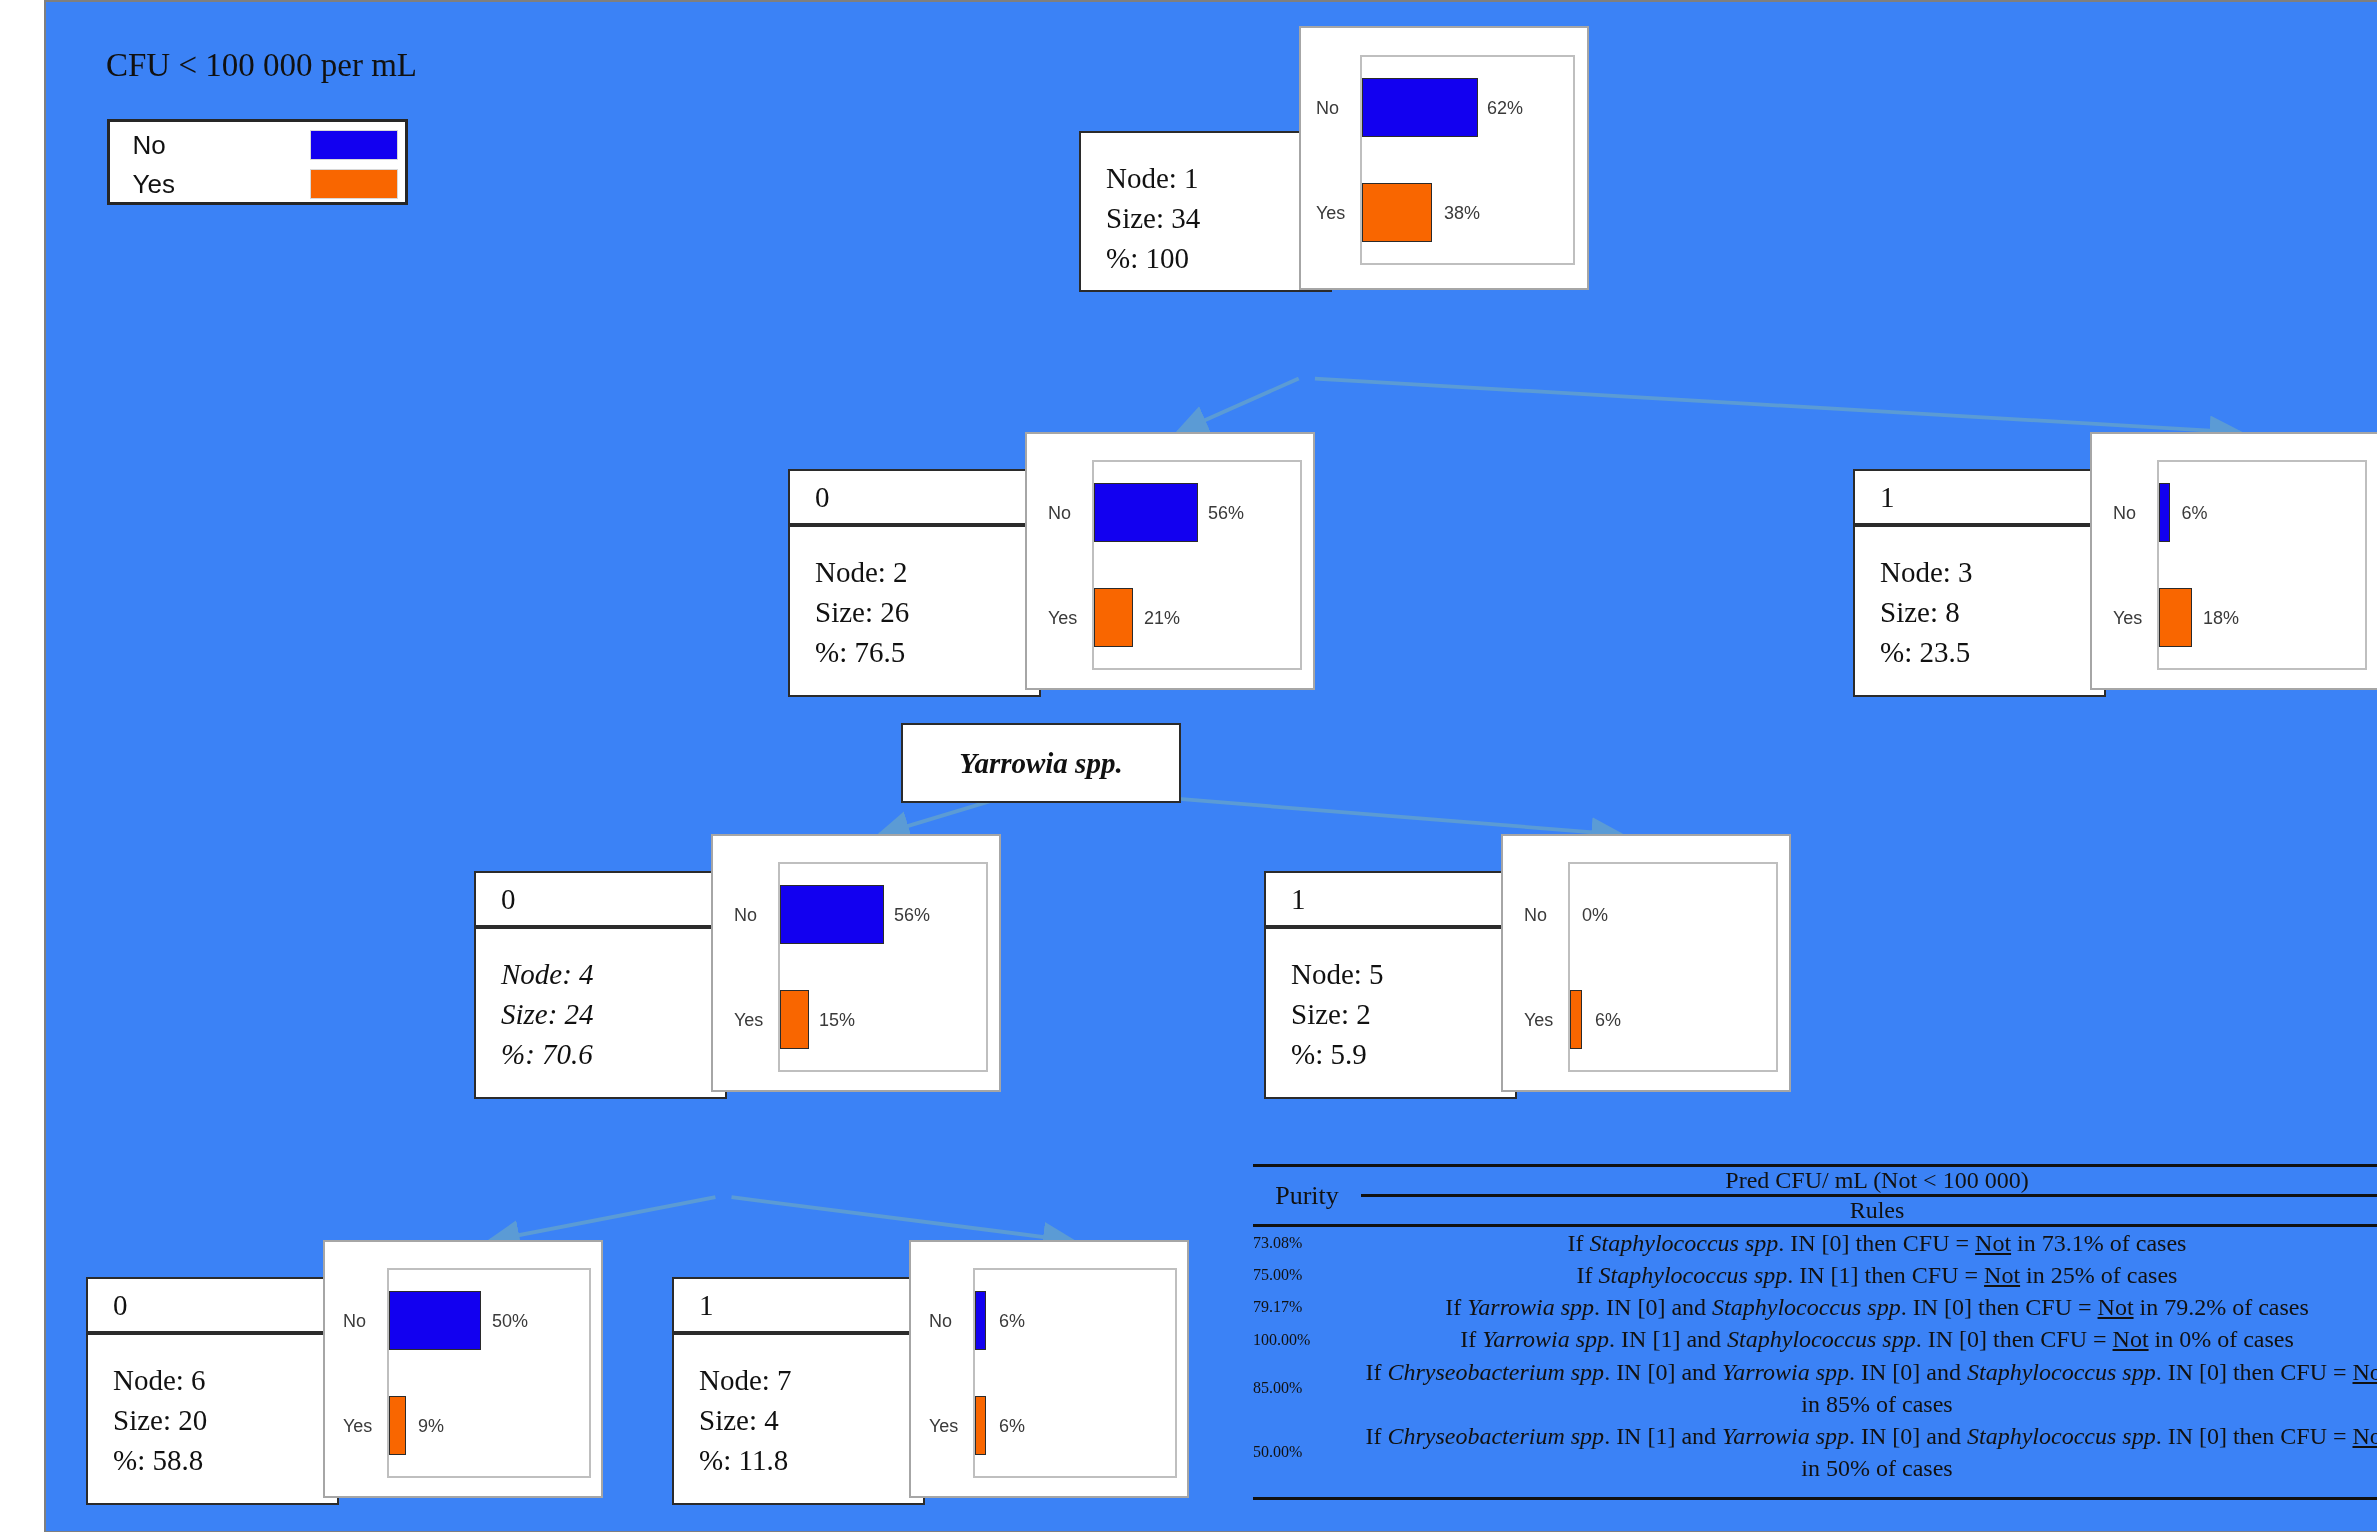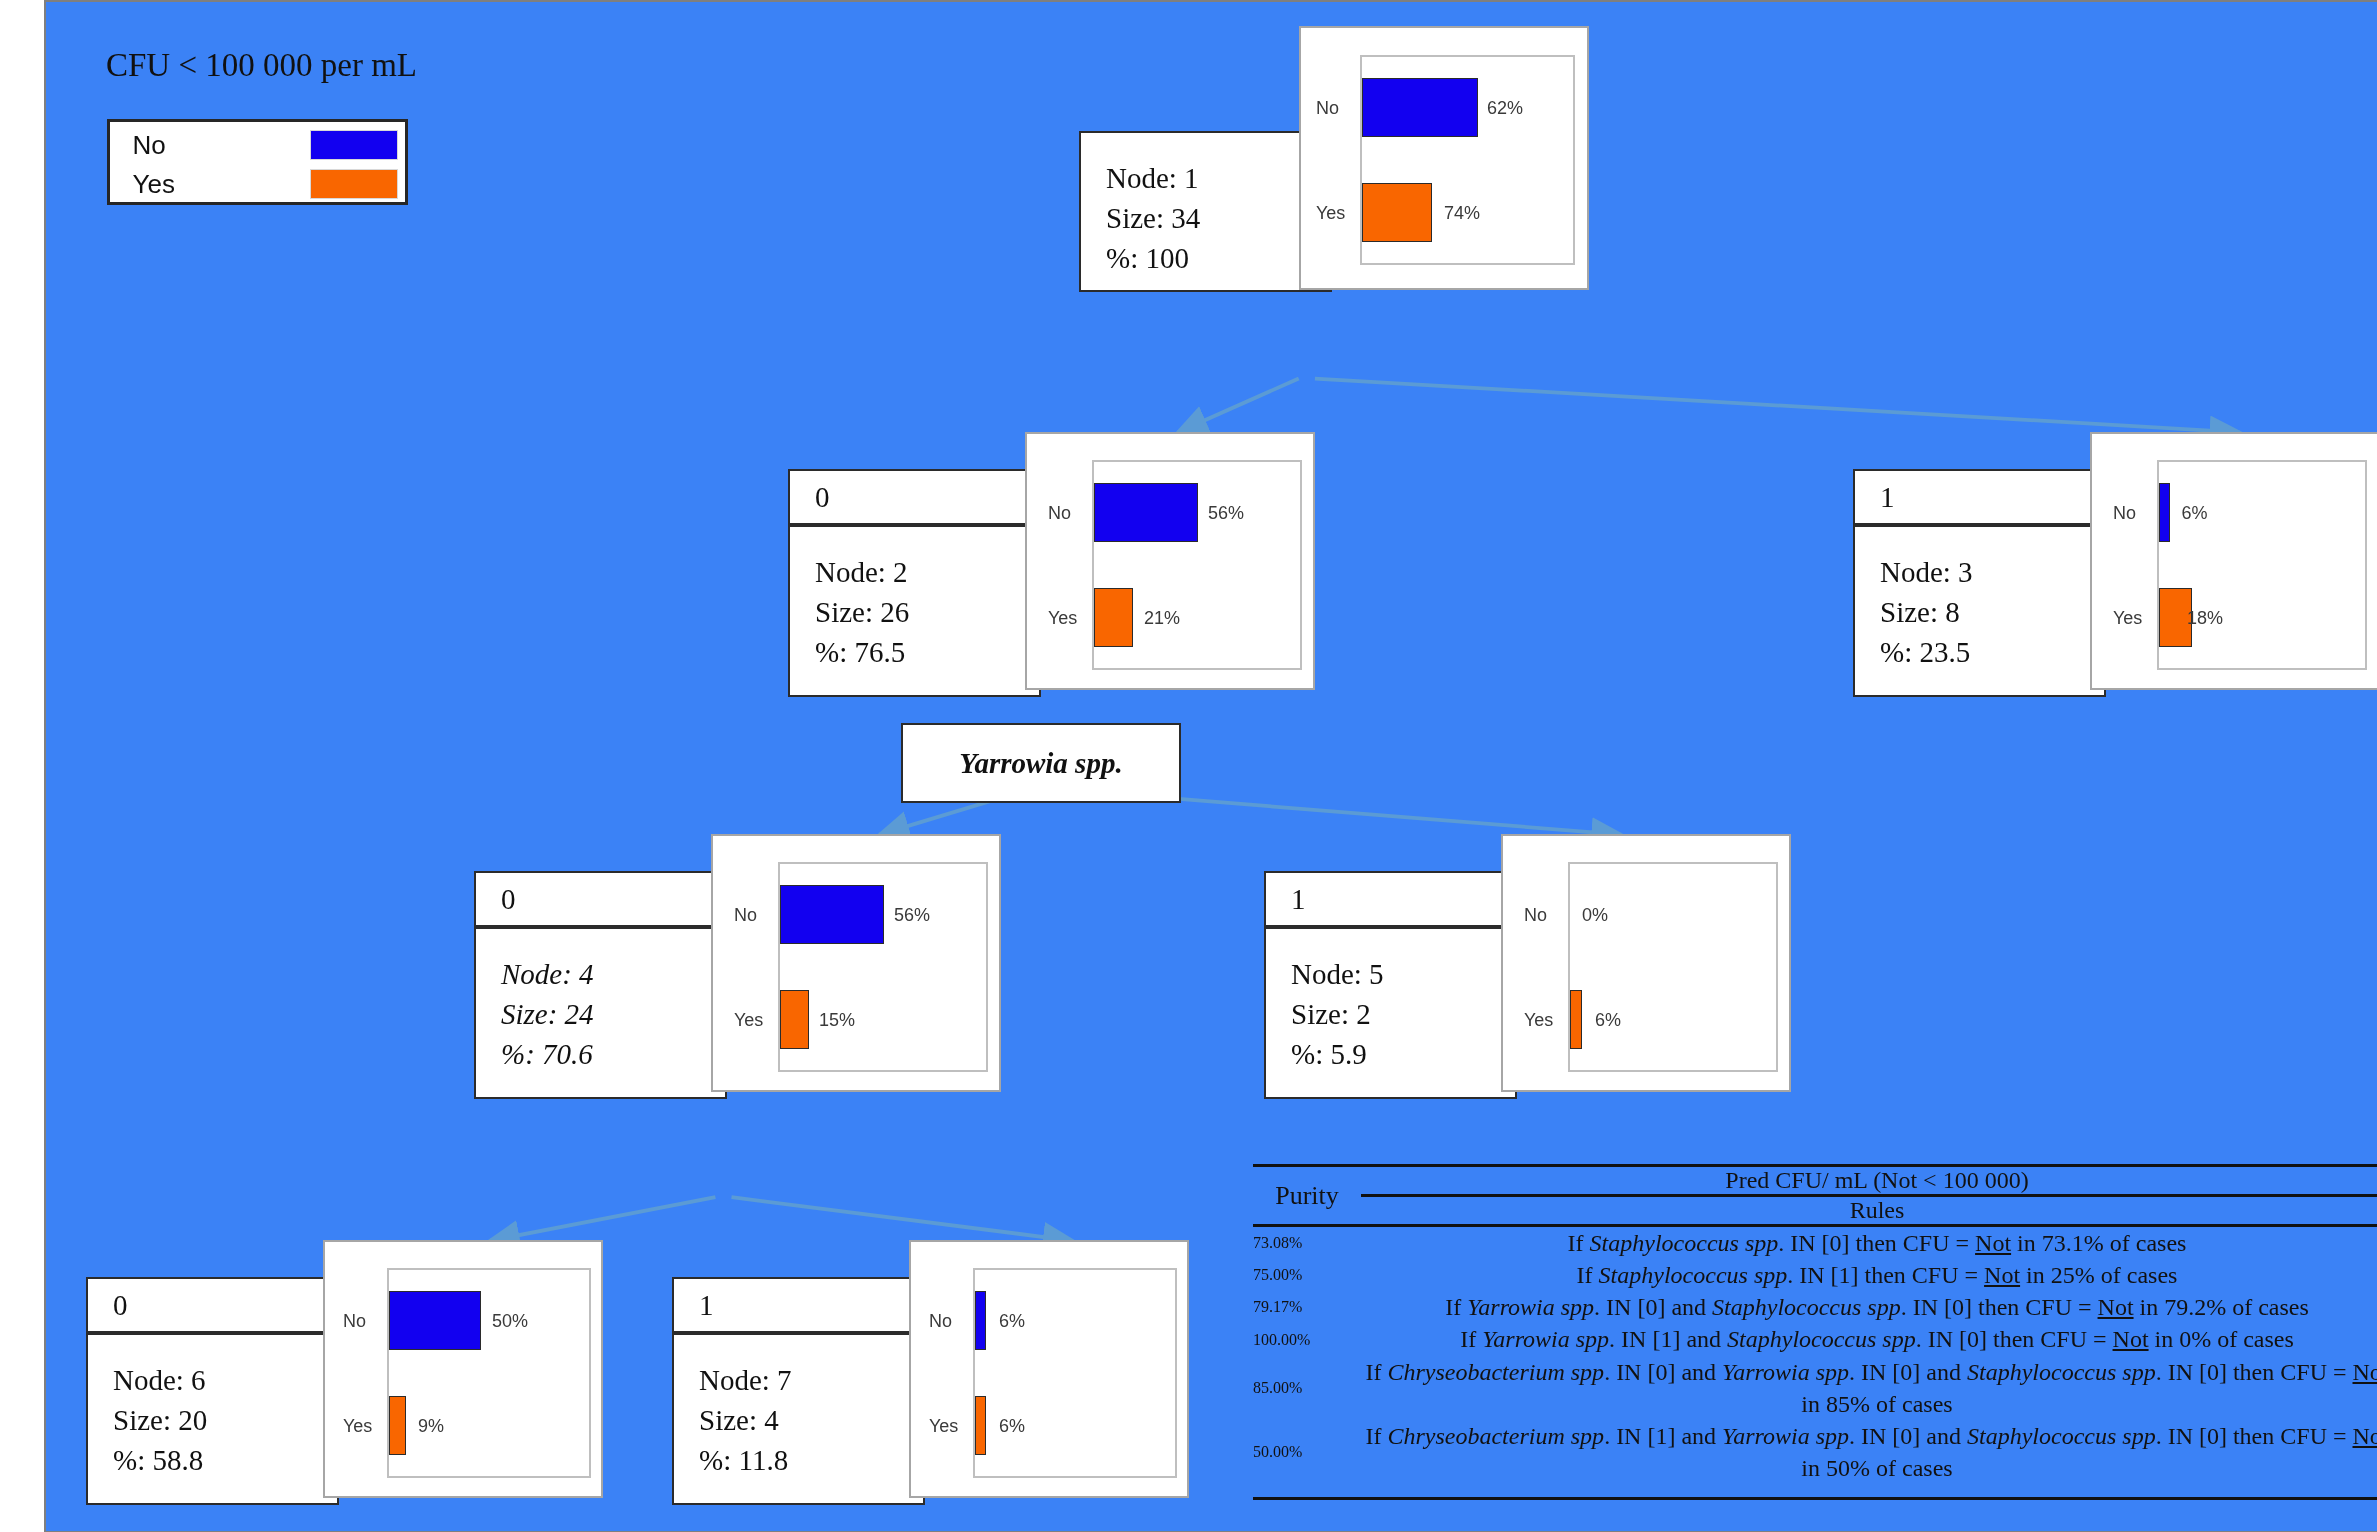--- a/index.html
+++ b/index.html
@@ -199,21 +199,21 @@
     <div class="np-chart" style="left:220px; width:290px; height:264px;">
       <div class="np-plot" style="left:59px; top:27px; width:215px; height:210px;">
         <div class="bar-row" style="top:51px;">
           <span class="bar-cat" style="left:-46px; top:0;">No</span>
           <span class="bar-rect" style="left:0; top:-30px; width:116px; height:59px; background:#1200f0;"></span>
           <span class="bar-val" style="left:125px; top:0;">62%</span>
         </div>
         <div class="bar-row" style="top:156px;">
           <span class="bar-cat" style="left:-46px; top:0;">Yes</span>
           <span class="bar-rect" style="left:0; top:-30px; width:70px; height:59px; background:#f96600;"></span>
-          <span class="bar-val" style="left:82px; top:0;">74%</span>
+          <span class="bar-val" style="left:82px; top:0;">38%</span>
         </div>
       </div>
     </div>
   </div>
 
 
   <div class="node-group" style="left:742px; top:430px;">
     <div class="np-head" style="left:0; top:37px; width:253px; height:56px;">
       <span>0</span>
     </div>
@@ -250,21 +250,21 @@
     <div class="np-chart" style="left:237px; width:290px; height:258px;">
       <div class="np-plot" style="left:65px; top:26px; width:210px; height:210px;">
         <div class="bar-row" style="top:51px;">
           <span class="bar-cat" style="left:-46px; top:0;">No</span>
           <span class="bar-rect" style="left:0; top:-30px; width:11.3px; height:59px; background:#1200f0;"></span>
           <span class="bar-val" style="left:22.6px; top:0;">6%</span>
         </div>
         <div class="bar-row" style="top:156px;">
           <span class="bar-cat" style="left:-46px; top:0;">Yes</span>
           <span class="bar-rect" style="left:0; top:-30px; width:33px; height:59px; background:#f96600;"></span>
-          <span class="bar-val" style="left:28px; top:0;">18%</span>
+          <span class="bar-val" style="left:44px; top:0;">18%</span>
         </div>
       </div>
     </div>
   </div>
 
   <div class="split-box" style="left:855px; top:721px; width:280px; height:80px;">
     <span>Yarrowia spp.</span>
   </div>
 
   <div class="node-group" style="left:428px; top:832px;">

